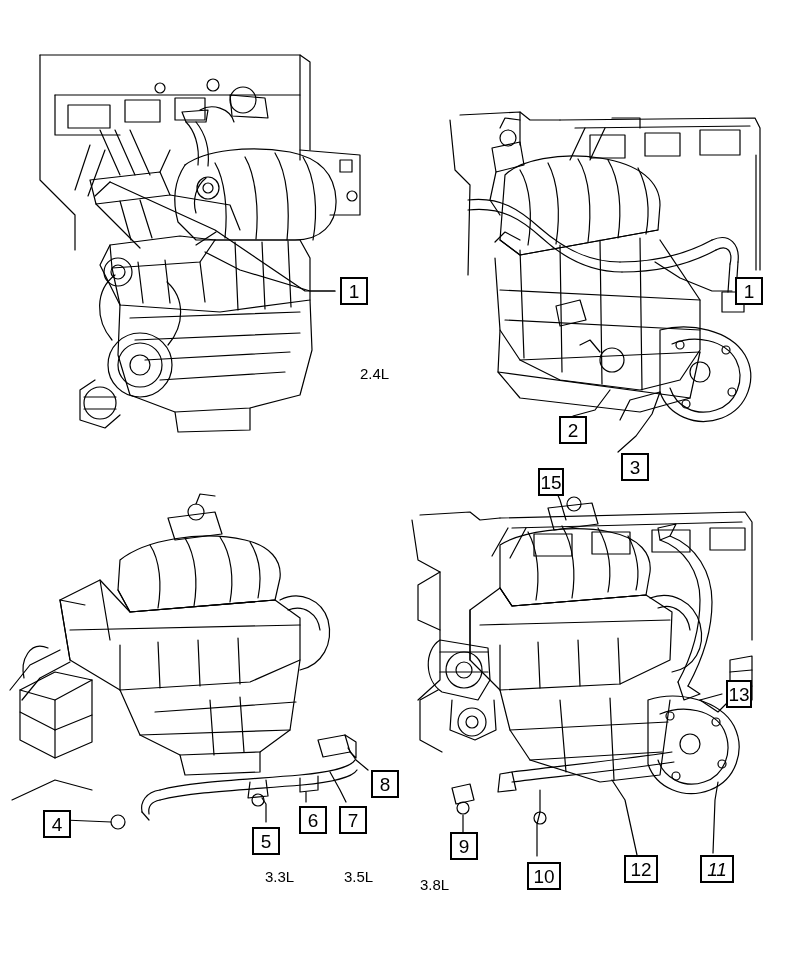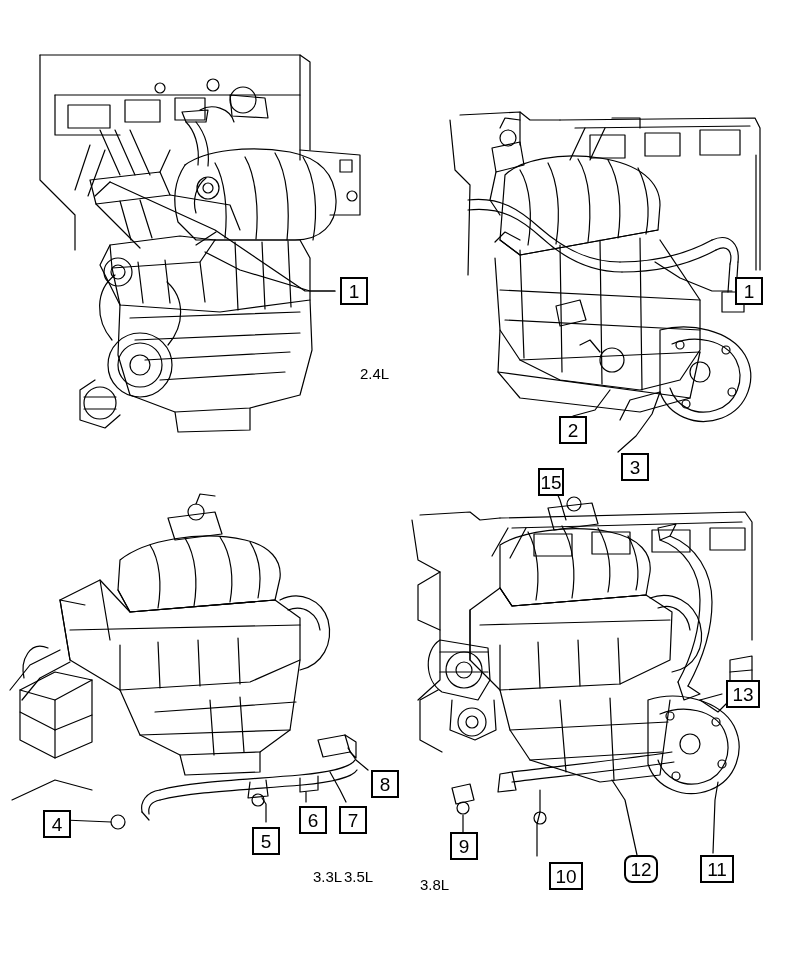--- a/index.html
+++ b/index.html
@@ -308,33 +308,33 @@
       <path d="M552 482 L560 500 L566 520"></path>
       <path d="M537 856 L537 824 L540 812"></path>
       <path d="M463 832 L463 815"></path>
       <path d="M637 855 L625 800 L612 780"></path>
       <path d="M713 853 L715 800 L718 782"></path>
       <path d="M722 694 L700 700"></path>
     </g>
   </svg>
 
   <div class="eng-label" style="left:360px; top:365px;">2.4L</div>
-  <div class="eng-label" style="left:265px; top:868px;margin-left:48px;">3.3L</div>
+  <div class="eng-label" style="left:265px; top:868px;">3.3L</div>
   <div class="eng-label" style="left:344px; top:868px;">3.5L</div>
   <div class="eng-label" style="left:412px; top:876px;margin-left:8px;">3.8L</div>
 
   <div class="callout" style="left:340px; top:277px;">1</div>
   <div class="callout" style="left:735px; top:277px;">1</div>
   <div class="callout" style="left:559px; top:416px;">2</div>
   <div class="callout" style="left:621px; top:453px;">3</div>
   <div class="callout" style="left:538px; top:468px; width:26px;">15</div>
   <div class="callout" style="left:43px; top:810px;">4</div>
   <div class="callout" style="left:252px; top:827px;">5</div>
   <div class="callout" style="left:299px; top:806px;">6</div>
   <div class="callout" style="left:339px; top:806px;">7</div>
   <div class="callout" style="left:371px; top:770px;">8</div>
   <div class="callout" style="left:450px; top:832px;">9</div>
-  <div class="callout" style="left:549px; top:862px; width:34px;">10</div>
-  <div class="callout" style="left:700px; top:855px; width:34px;">11</div>
-  <div class="callout" style="left:624px; top:855px; width:34px;border-radius:8px;">12</div>
-  <div class="callout" style="left:726px; top:680px; width:34px;">13</div>
+  <div class="callout" style="left:527px; top:862px; width:34px;">10</div>
+  <div class="callout" style="left:700px; top:855px; width:34px;font-style:italic;">11</div>
+  <div class="callout" style="left:624px; top:855px; width:34px;">12</div>
+  <div class="callout" style="left:726px; top:680px; width:26px;">13</div>
 
 </div>
 
 </body></html>

